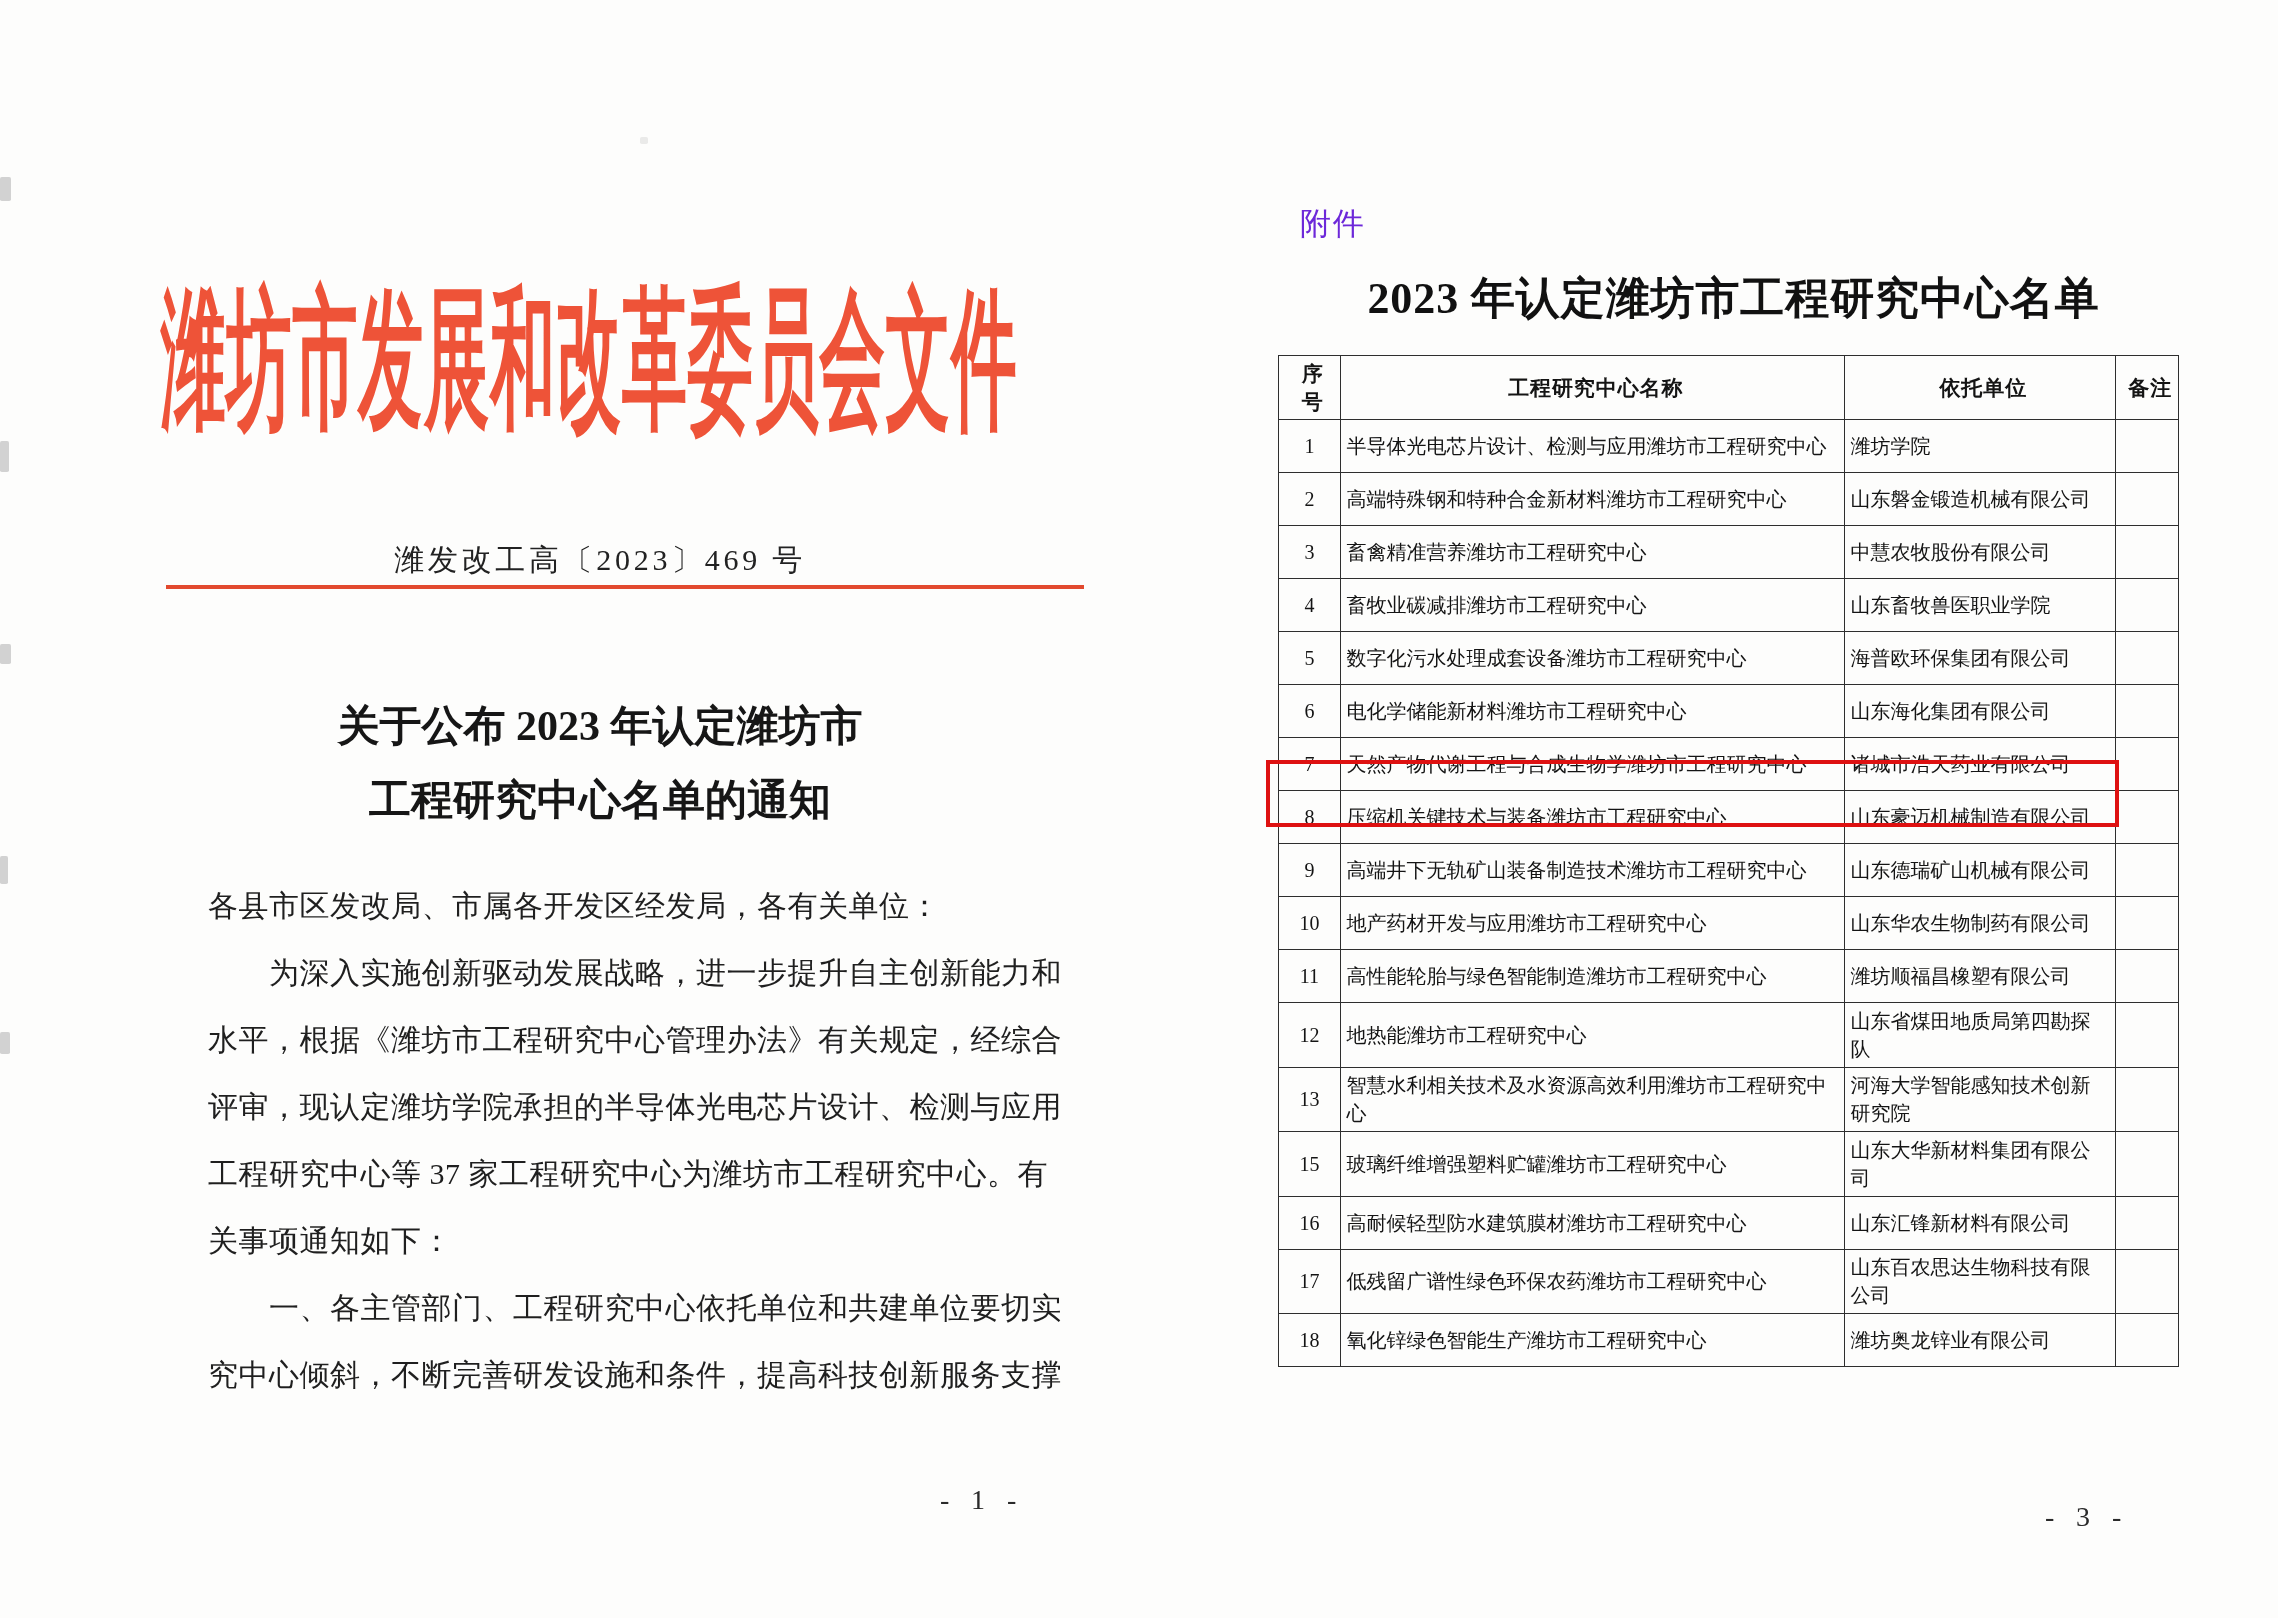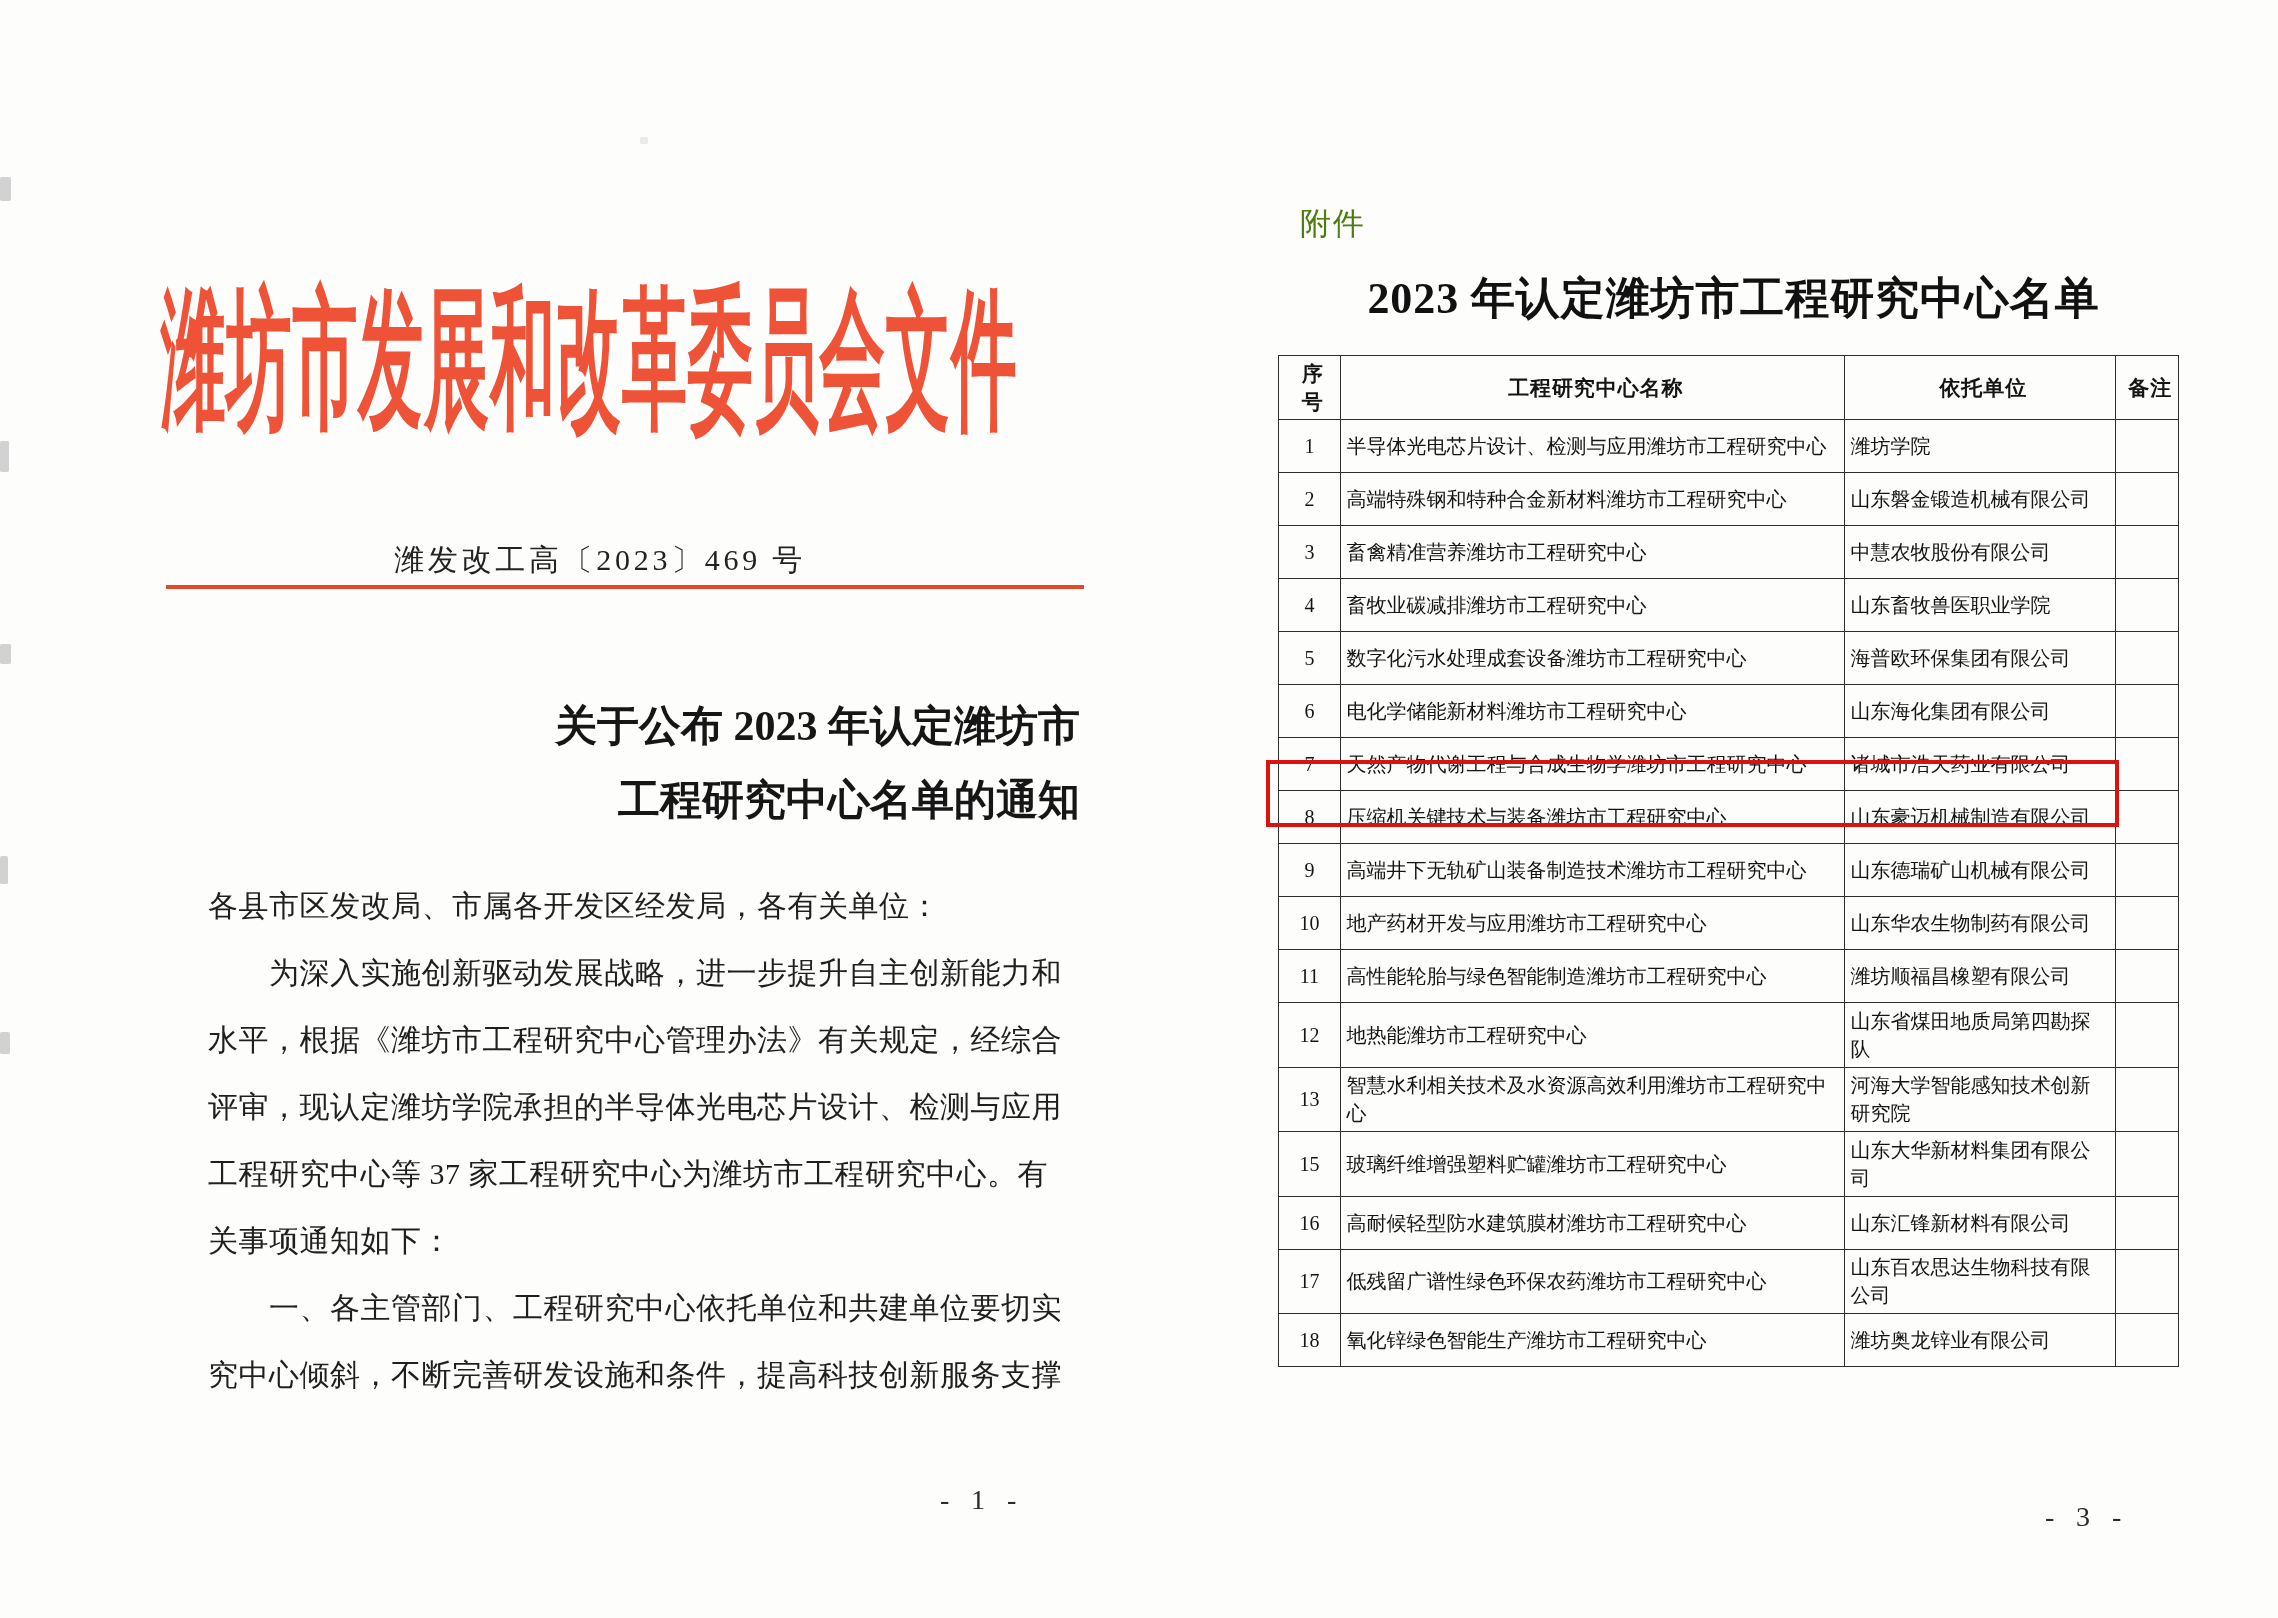--- a/index.html
+++ b/index.html
@@ -22,37 +22,37 @@
   .doc-number{
     position:absolute;left:0;top:540px;width:960px;
     font-size:30px;text-align:center;letter-spacing:3.7px;color:#222;
   }
   .red-rule{
     position:absolute;left:46px;top:585px;width:918px;height:3.7px;
     background:#e2492e;
   }
   .notice-title{
     position:absolute;left:0;top:689px;width:960px;margin:0;
-    font-size:42px;font-weight:bold;line-height:74px;text-align:right;color:#161616;
+    font-size:42px;font-weight:bold;line-height:74px;text-align:center;color:#161616;
   }
   .body-text{
     position:absolute;left:88px;top:872px;width:835px;
     font-size:30px;line-height:67px;color:#1f1f1f;
   }
   .body-line{white-space:nowrap;letter-spacing:0.5px;}
   .body-line.indent{text-indent:61px;}
   .page-num{
     position:absolute;font-size:28px;letter-spacing:7.4px;color:#2a2a2a;white-space:nowrap;
   }
   .page-num-left{left:820px;top:1484px;}
   .page-num-right{left:799px;top:1501px;}
 
   
   .attachment-label{
-    position:absolute;left:54px;top:203px;font-size:31px;color:#4d7c0f;letter-spacing:1.8px;
+    position:absolute;left:54px;top:203px;font-size:31px;color:#6d28d9;letter-spacing:1.8px;
   }
   .attachment-title{
     position:absolute;left:18.5px;top:266px;width:932px;margin:3px;
     font-size:44px;font-weight:bold;text-align:center;color:#111;letter-spacing:0.9px;
   }
   .table-wrap{position:absolute;left:32px;top:355px;width:900px;}
   table.rc-table{
     width:900px;border-collapse:collapse;table-layout:fixed;
     font-size:20px;color:#141414;
   }

